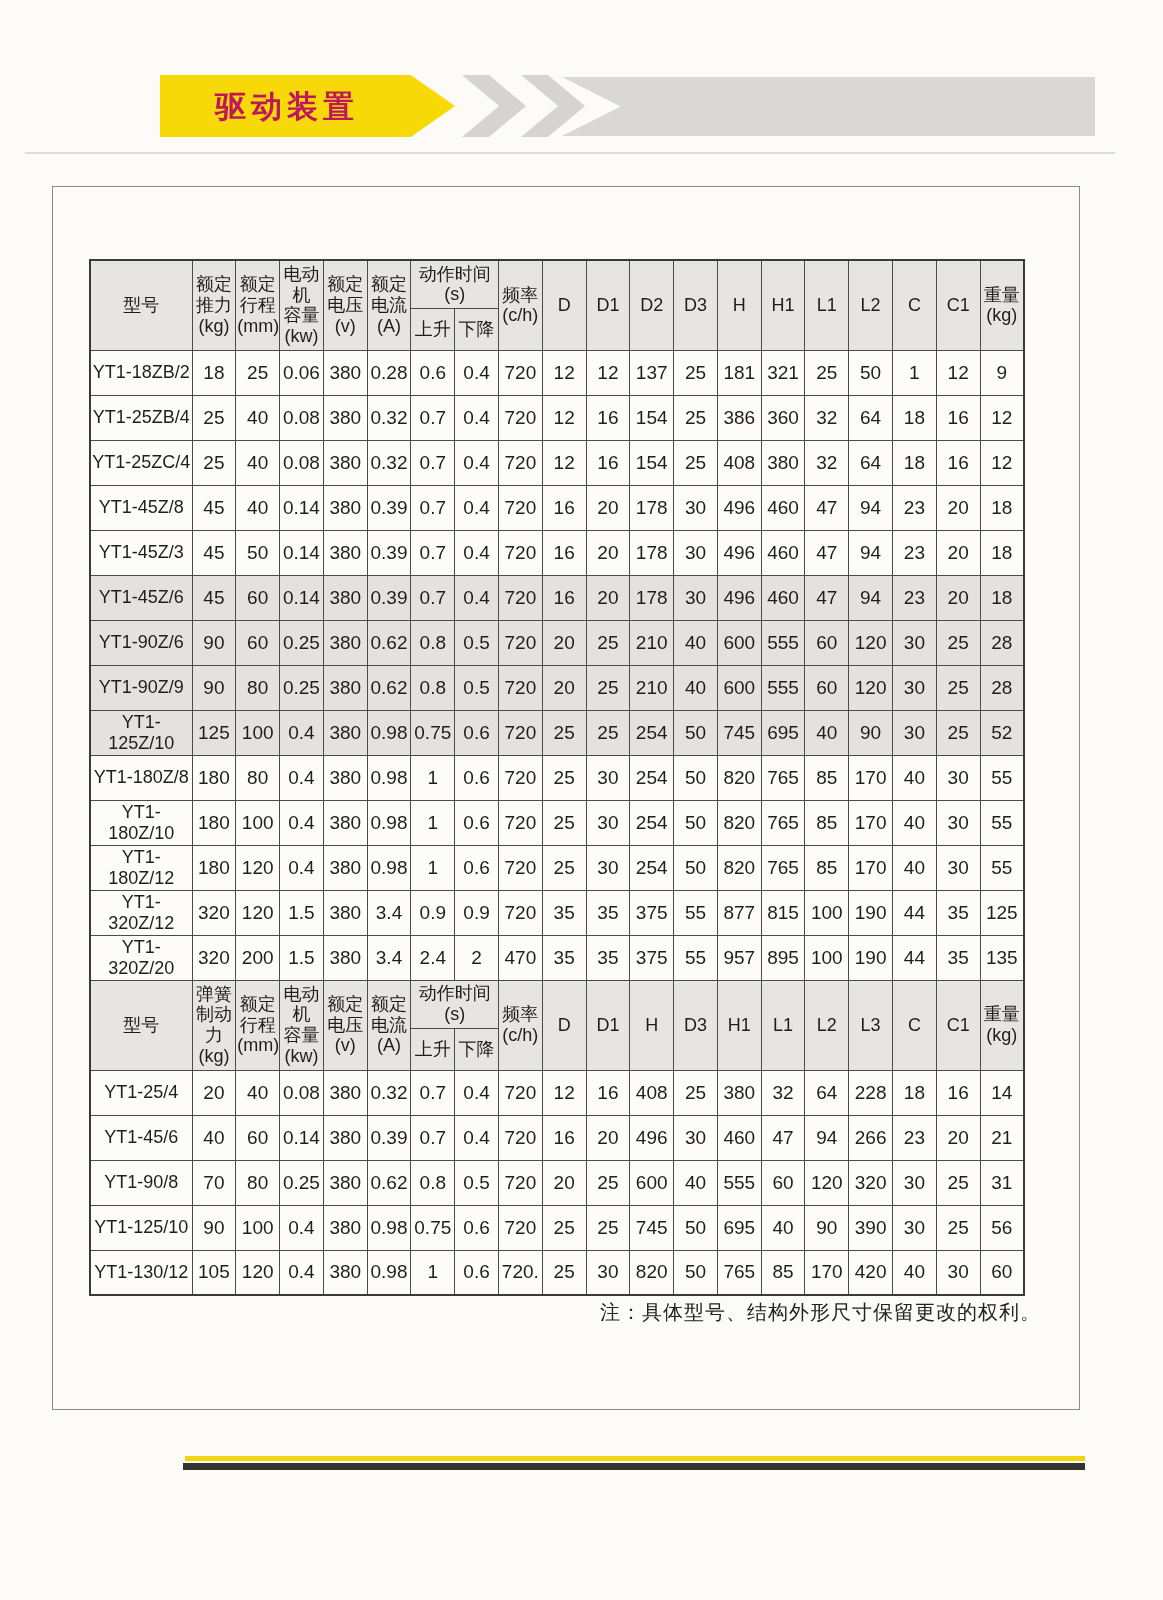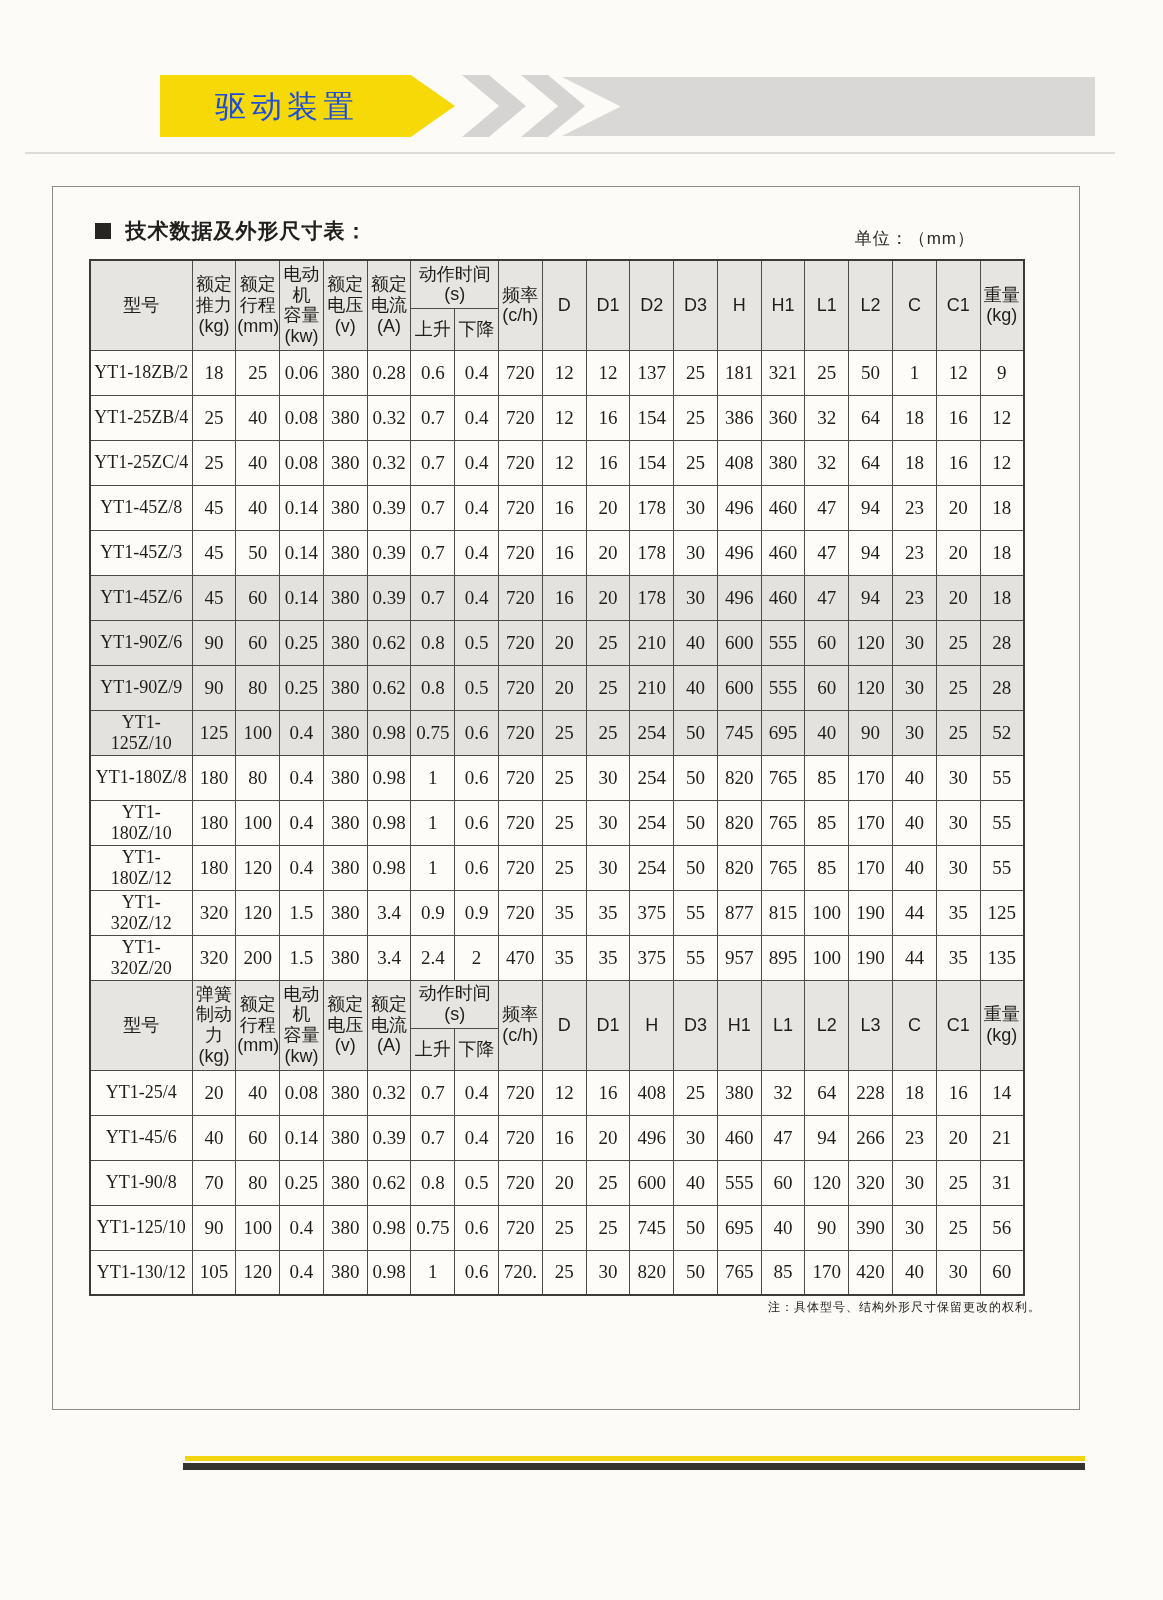--- a/index.html
+++ b/index.html
@@ -16,21 +16,21 @@
   }
   
   .banner{position:absolute;left:0;top:75px;width:1163px;height:62px;}
   .banner-yellow{
     position:absolute;left:160px;top:0;width:295px;height:62px;
     background:#f7d908;
     clip-path:polygon(0 0,85% 0,100% 50%,85% 100%,0 100%);
     display:flex;align-items:center;
   }
   .banner-title{
-    font-size:31px;font-weight:normal;color:#1d4ed8;
+    font-size:31px;font-weight:bold;color:#be185d;
     letter-spacing:5px;padding-left:55px;line-height:1;
   }
   .chev{
     position:absolute;top:0;width:64px;height:62px;background:#d5d4d2;
     clip-path:polygon(0 0,42% 0,100% 50%,42% 100%,0 100%,58% 50%);
   }
   .chev1{left:462px;}
   .chev2{left:521px;}
   .banner-bar{
     position:absolute;left:562px;top:2px;width:533px;height:59px;
@@ -71,28 +71,28 @@
     text-align:center;vertical-align:middle;
     color:#1f1e1c;padding:0 1px;
     overflow:hidden;
   }
   .spec-table th{
     font-weight:normal;font-size:18px;line-height:1.15;
     white-space:pre-line;background:#e6e5e2;
   }
   .spec-table tr.head-top{height:48px;}
   .spec-table tr.head-sub{height:42px;}
-  .spec-table tr.data-row{height:45px;font-family:Liberation Serif, serif;}
+  .spec-table tr.data-row{height:45px;}
   .spec-table td{font-size:19px;}
   .spec-table td.c-model{font-size:18px;}
   .spec-table tr.shaded td{background:#e3e2df;}
   
   .note{
     position:absolute;right:38px;top:1112px;margin:0;
-    font-size:12px;color:#23221f;letter-spacing:1px;
+    font-size:20px;color:#23221f;letter-spacing:1px;
   }
   .stripe-yellow{
     position:absolute;left:185px;top:1456px;width:900px;height:5px;
     background:#f2d411;
   }
   .stripe-dark{
     position:absolute;left:183px;top:1463px;width:902px;height:7px;
     background:#35332f;
   }
 </style>
@@ -105,25 +105,20 @@
     <div class="banner-yellow">
       <span class="banner-title">驱动装置</span>
     </div>
     <div class="chev chev1"></div>
     <div class="chev chev2"></div>
     <div class="banner-bar"></div>
   </div>
   <div class="banner-underline"></div>
 
   <div class="content-box">
-    <div class="section-head">
-      <span class="marker"></span>
-      <h2 class="section-title">技术数据及外形尺寸表：</h2>
-      <span class="unit-label">单位：（mm）</span>
-    </div>
 
     <table class="spec-table" id="spec-table">
         <colgroup>
           <col style="width: 102px;">
           <col>
           <col>
           <col>
           <col>
           <col>
           <col>

